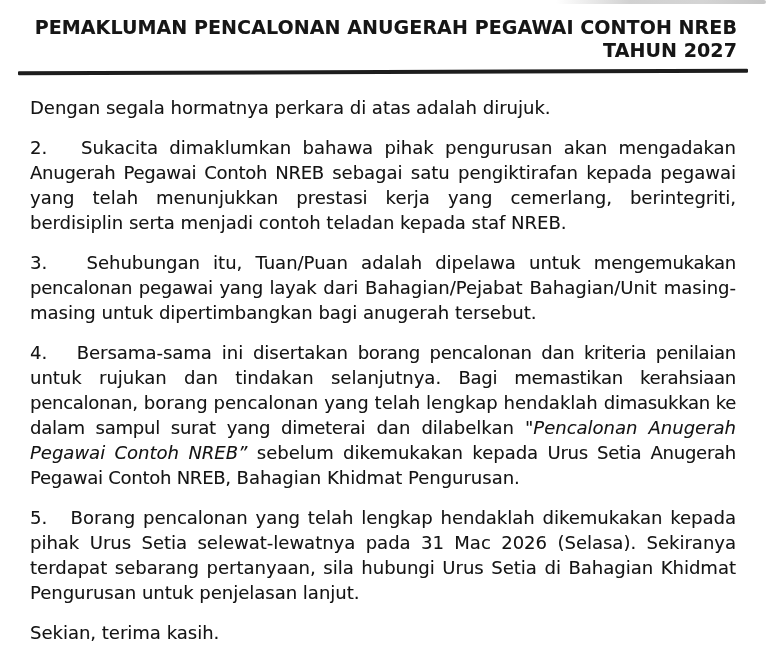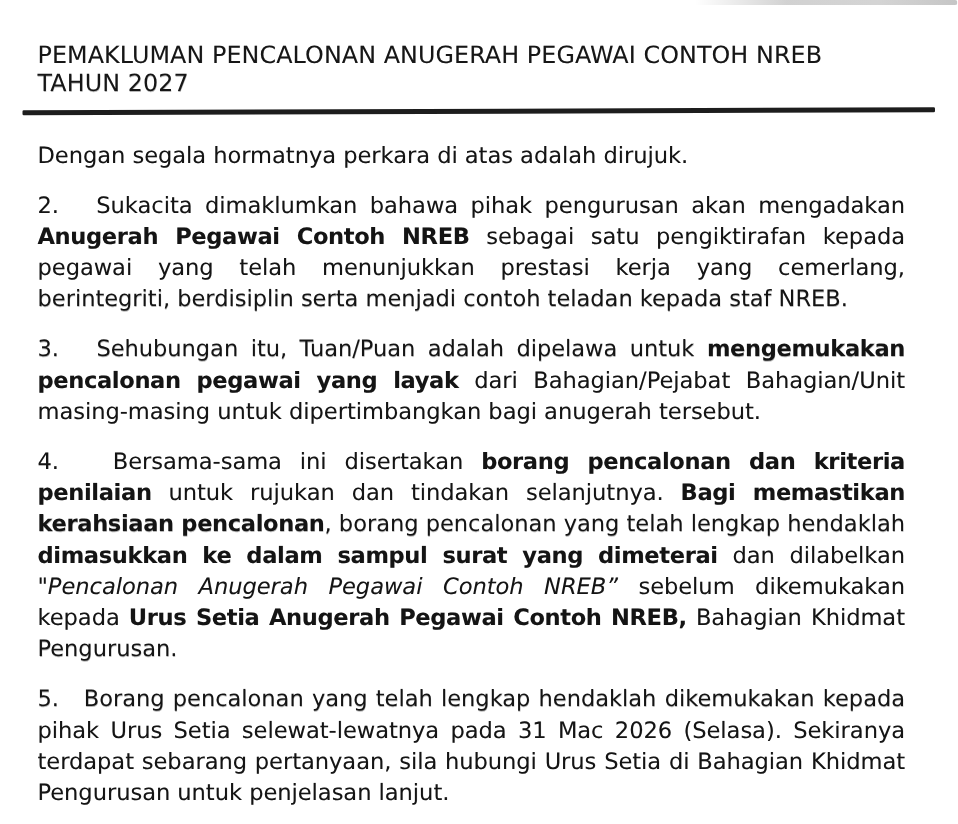--- a/index.html
+++ b/index.html
@@ -24,52 +24,52 @@
     width: 210px; height: 4px;
     background: linear-gradient(90deg,
       rgba(185,185,185,0) 0%,
       rgba(172,172,172,0.55) 35%,
       rgba(160,160,160,0.45) 70%,
       rgba(150,150,150,0.55) 100%);
     border-radius: 2px;
   }
 
   .doc-title {
-    text-align: left;
-    font-weight: normal;
+    text-align: right;
+    font-weight: bold;
     font-size: 19px;
     line-height: 23px;
     letter-spacing: 0.1px;
     color: #161616;
-    margin-top: 21px;
+    margin-top: 4px;
   }
 
   .title-rule {
     height: 4px;
     width: 730px;
     margin: 8px 0 0 -12px;
     background: #1d1d1d;
     border-radius: 1px;
     transform: rotate(-0.18deg);
   }
 
   .doc-body {
     margin-top: 21px;
     font-size: 18px;
     line-height: 25px;
   }
 
   .doc-body p {
-    margin: 0 13px 15px 0;
+    margin: 0 1px 15px 0;
     text-align: justify;
   }
 
   .doc-body p.plain { text-align: left; }
 
-  .doc-body b { font-weight: bold; letter-spacing: -0.25px; }
+  .doc-body b { font-weight: normal; letter-spacing: -0.25px; }
   .doc-body i { font-style: italic; }
 </style>
 </head>
 <body>
 
 <div class="page">
 
   <div class="smudge-top-right"></div>
 
   <header>

